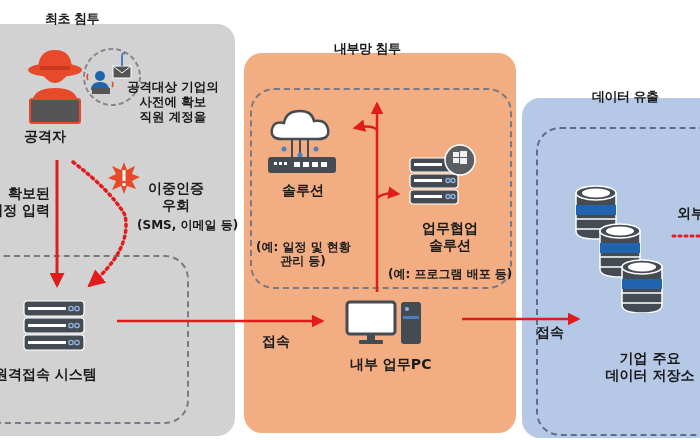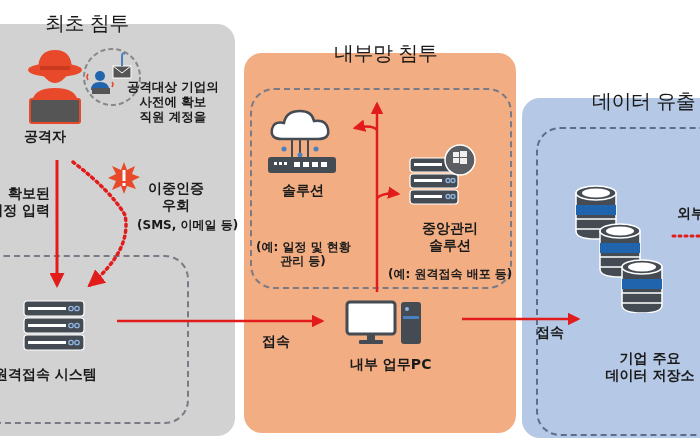--- a/index.html
+++ b/index.html
@@ -6,21 +6,21 @@
     body { width:700px; height:440px; overflow:hidden; background:#ffffff; position:relative;
       font-family:"DejaVu Sans","Liberation Sans",sans-serif; color:#1a1a1a; }
     .panel { position:absolute; border-radius:18px; }
     .p1 { left:-20px; top:24px; width:255px; height:412px; background:#d3d2d2; }
     .p2 { left:244px; top:53px; width:272px; height:380px; background:#f2ae82; }
     .p3 { left:522px; top:98px; width:220px; height:340px; background:#b5c9e6; }
     .dash { position:absolute; border:2px dashed #7a7a86; border-radius:24px; }
     .d1 { left:-20px; top:255px; width:205px; height:165px; }
     .d2 { left:250px; top:88px; width:258px; height:197px; }
     .d3 { left:536px; top:127px; width:200px; height:305px; border-color:#5d6e8c; }
-    .title { position:absolute; font-weight:normal; font-size:20px; color:#1a1a1a; white-space:nowrap; letter-spacing:-0.5px; }
+    .title { position:absolute; font-weight:bold; font-size:13px; color:#1a1a1a; white-space:nowrap; letter-spacing:-0.5px; }
     .lbl { position:absolute; font-weight:bold; text-align:center; white-space:nowrap; color:#1a1a1a; line-height:1.18; }
     .lg { font-size:14px; }
     .md { font-size:14px; }
     .sm { font-size:12px; }
     svg.full { position:absolute; left:0; top:0; width:700px; height:440px; pointer-events:none; }
     .icon { position:absolute; }
   </style>
 </head>
 <body>
 
@@ -176,24 +176,24 @@
     </g>
   <circle cx="52" cy="16" r="15" fill="#5a5d62" stroke="#fff" stroke-width="1.5"></circle>
   <g fill="#f0f0f0">
       <rect x="45" y="8" width="6" height="5"></rect>
       <rect x="52" y="7" width="7" height="6"></rect>
       <rect x="45" y="14" width="6" height="5"></rect>
       <rect x="52" y="14" width="7" height="6"></rect>
     </g>
 </svg>
 <div class="lbl lg" style="left:405px;top:220px;width:90px;">
-  <div>중앙관리</div>
+  <div>업무협업</div>
   <div>솔루션</div>
 </div>
-<div class="lbl sm" style="left:388px;top:267px;">(예: 원격접속 배포 등)</div>
+<div class="lbl sm" style="left:388px;top:267px;">(예: 프로그램 배포 등)</div>
 
 <svg class="icon" style="left:345px;top:300px;" width="80" height="48" viewBox="0 0 80 48">
   <rect x="2" y="2" width="48" height="32" rx="3" fill="#fff" stroke="#454b53" stroke-width="3"></rect>
   <rect x="22" y="34" width="8" height="6" fill="#454b53"></rect>
   <rect x="14" y="40" width="24" height="4" rx="1" fill="#454b53"></rect>
   <rect x="56" y="2" width="20" height="42" rx="3" fill="#454b53"></rect>
   <rect x="58" y="16" width="16" height="3" fill="#4a7fc0"></rect>
   <circle cx="62" cy="9" r="2" fill="#8fb4e0"></circle>
 </svg>
 <div class="lbl md" style="left:262px;top:333px;">접속</div>

